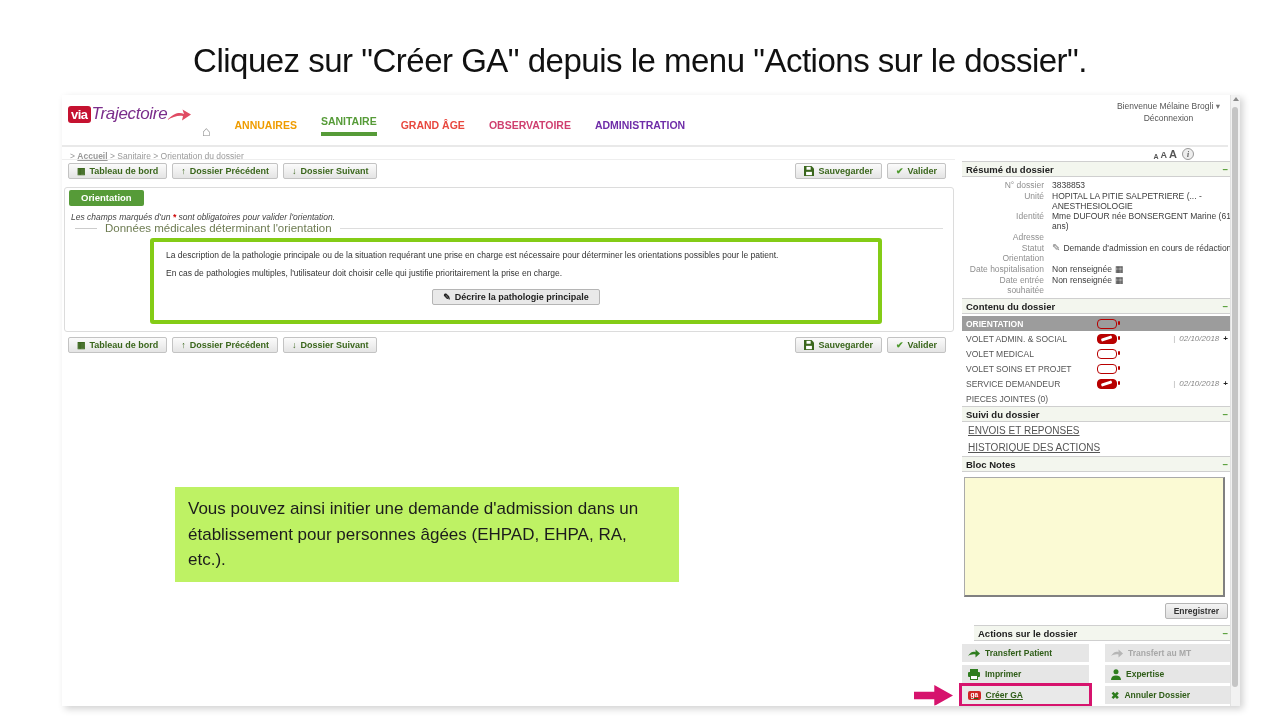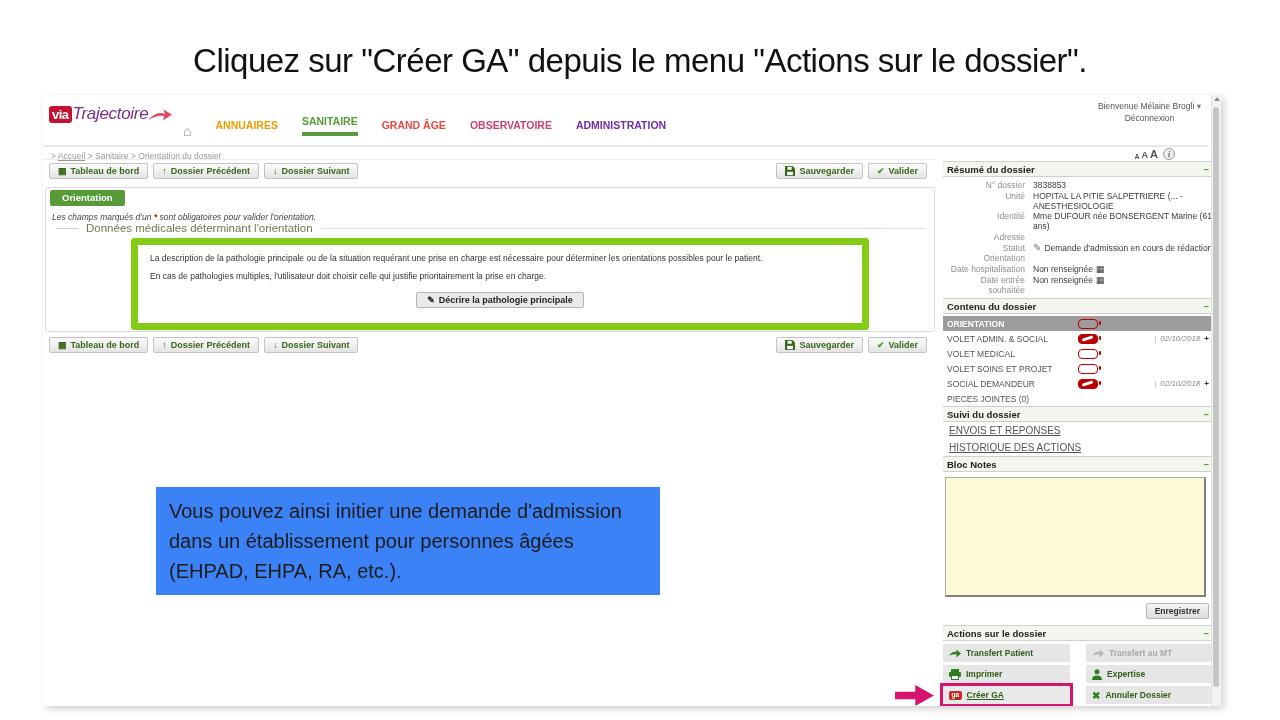--- a/index.html
+++ b/index.html
@@ -1,58 +1,58 @@
 <!DOCTYPE html>
 <html><head>
 <meta charset="utf-8">
 <style>
   html,body{margin:0;padding:0;background:#fff;}
   .slide{position:relative;width:1280px;height:720px;background:#fff;overflow:hidden;font-family:"Liberation Sans",sans-serif;}
   .slide-title{position:absolute;top:42px;left:0;width:100%;text-align:center;font-size:33px;color:#111;letter-spacing:-0.5px;}
   
-  .app{position:absolute;left:43px;top:95px;width:1178px;height:611px;background:#fff;box-shadow:3px 3px 7px rgba(0,0,0,.18);font-size:9px;color:#333;overflow:hidden;}
+  .app{position:absolute;left:62px;top:95px;width:1178px;height:611px;background:#fff;box-shadow:3px 3px 7px rgba(0,0,0,.18);font-size:9px;color:#333;overflow:hidden;}
   
   .logo{position:absolute;left:6px;top:9px;display:flex;align-items:center;}
   .logo-via{background:#c51230;color:#fff;font-weight:bold;font-size:13px;padding:1px 3px;border-radius:3px;letter-spacing:-0.5px;}
   .logo-traj{color:#7b2d8b;font-size:17px;font-style:italic;margin-left:1px;letter-spacing:-0.3px;}
   .nav{position:absolute;left:140px;top:20px;display:flex;gap:24px;align-items:flex-end;font-weight:bold;font-size:10.5px;}
   .nav-home{color:#8a8a8a;font-size:14px;font-weight:normal;line-height:10px;}
   .nav-item{padding-bottom:5px;cursor:pointer;}
   .nav-item.active{border-bottom:4px solid #569b38;}
   .welcome{position:absolute;right:20px;top:5px;text-align:center;font-size:8.5px;color:#555;line-height:1.45;}
   .welcome .caret{color:#777;}
   .header-sep{position:absolute;left:0;top:50px;width:1166px;height:2px;background:#e9e9e9;}
   .breadcrumb{position:absolute;left:8px;top:56px;font-size:8.5px;color:#999;}
-  .breadcrumb .bc-link{text-decoration:underline;cursor:pointer;}
+  .breadcrumb .bc-link{text-decoration:underline;cursor:pointer;font-weight:bold;}
   .font-controls{position:absolute;right:46px;top:53px;display:flex;align-items:flex-end;gap:2px;color:#555;font-weight:bold;}
   .fc-a1{font-size:7px;}.fc-a2{font-size:9px;}.fc-a3{font-size:11px;}
   .info-circle{width:10px;height:10px;border:1px solid #999;border-radius:50%;background:#eee;color:#555;font-size:7.5px;font-style:italic;font-family:"Liberation Serif",serif;display:inline-flex;align-items:center;justify-content:center;margin-left:3px;}
   .thin-rule{position:absolute;left:0;top:64px;width:893px;height:1px;background:#eee;}
   
   .toolbar{position:absolute;left:6px;width:878px;display:flex;justify-content:space-between;}
   .t1{top:68px;}.t2{top:242px;}
   .tb-group{display:flex;gap:5px;}
   .btn{display:inline-flex;align-items:center;gap:4px;background:linear-gradient(#fbfbfb,#e4e4e4);border:1px solid #c3c3c3;border-radius:2px;padding:2px 8px;font-weight:bold;color:#3a661c;font-size:9px;cursor:pointer;}
   .g-ic{color:#3a661c;font-weight:bold;}
   .check{color:#4e9a2e;}
   
   .panel{position:absolute;left:2px;top:92px;width:888px;height:143px;border:1px solid #dcdcdc;border-radius:3px;background:#fff;}
   .tab{position:absolute;left:4px;top:2px;background:#569b38;color:#fff;font-weight:bold;font-size:9.5px;padding:2px 12px 3px;border-radius:2px;}
   .req-note{position:absolute;left:6px;top:24px;font-style:italic;font-size:8.5px;color:#444;}
   .req-star{color:#c00;font-weight:bold;}
   .legend-row{position:absolute;left:10px;top:34px;right:10px;display:flex;align-items:center;gap:8px;}
   .legend-dash{width:22px;height:1px;background:#ccc;}
   .legend-text{font-size:11.5px;color:#6e7c52;white-space:nowrap;}
   .legend-line{flex:1;height:1px;background:#ddd;}
-  .inner-box{position:absolute;left:85px;top:50px;width:700px;height:62px;border:7px solid #84cc16;border-radius:3px;padding:8px 12px;}
+  .inner-box{position:absolute;left:85px;top:50px;width:700px;height:62px;border:4px solid #84cc16;border-radius:3px;padding:8px 12px;}
   .inner-box p{margin:0 0 7px 0;font-size:8.5px;color:#333;line-height:1.35;}
   .describe-wrap{text-align:center;margin-top:9px;}
   .describe-btn{display:inline-flex;align-items:center;gap:4px;background:#e9e9e9;border:1px solid #b5b5b5;border-radius:2px;padding:2px 10px;font-weight:bold;font-size:9px;color:#222;cursor:pointer;}
   
-  .callout{position:absolute;left:113px;top:392px;width:478px;background:#3b82f6;padding:9px 13px;font-size:20px;line-height:1.5;color:#1c1c1c;}
+  .callout{position:absolute;left:113px;top:392px;width:478px;background:#bef264;padding:9px 13px;font-size:17px;line-height:1.5;color:#1c1c1c;}
   
   .sidebar{position:absolute;left:900px;top:66px;width:270px;}
   .s-head{height:14px;display:flex;justify-content:space-between;align-items:center;background:#f3f6ee;border-top:1px solid #cfcfcf;border-bottom:1px solid #cfcfcf;font-weight:bold;font-size:9.5px;color:#222;padding:0 4px;}
   .minus{color:#4e9a2e;font-weight:bold;cursor:pointer;}
   .sum-rows{padding:3px 0 2px 0;}
   .sum-row{display:flex;gap:8px;margin:1px 0;}
   .sum-label{width:82px;text-align:right;color:#8f8f8f;font-size:8.5px;flex-shrink:0;line-height:1.15;}
   .sum-value{font-size:8.5px;color:#3c3c3c;line-height:1.15;display:flex;align-items:flex-start;gap:3px;min-height:9px;}
   .stat-ic{color:#777;font-size:10px;line-height:8px;}
   .cal-ic{color:#333;font-size:9px;line-height:8px;}
@@ -63,21 +63,21 @@
   .volet-badge::after{content:"";position:absolute;right:-4px;top:1.5px;width:2.5px;height:4px;background:#b80000;border-radius:1px;}
   .volet-badge.filled{background:#b80000;}
   .volet-badge.filled::before{content:"";position:absolute;left:2.5px;top:2.5px;width:11px;height:2.5px;background:#fff;transform:rotate(-18deg);border-radius:1px;}
   .c-date{position:absolute;right:4px;display:flex;gap:4px;align-items:center;color:#888;font-size:8px;}
   .c-bar{color:#b0b0b0;}
   .c-dateval{font-style:italic;}
   .c-plus{color:#222;font-weight:bold;font-style:normal;cursor:pointer;}
   .track-item{height:17px;display:flex;align-items:center;padding-left:6px;font-size:10px;color:#555;cursor:pointer;text-decoration:underline;}
   .notes-area{display:block;margin:5px 2px 0 2px;width:254px;height:113px;background:#fbfad4;border:1px solid #aaa;border-right:2px solid #808080;border-bottom:2px solid #808080;resize:none;font-family:"Liberation Sans",sans-serif;}
   .enregistrer{display:block;margin:6px 4px 6px auto;background:linear-gradient(#f4f4f4,#dedede);border:1px solid #b5b5b5;border-radius:2px;padding:2px 8px;font-weight:bold;font-size:8.5px;color:#333;cursor:pointer;}
-  .actions-head{margin-top:2px;}
+  .actions-head{margin-top:2px;margin-left:12px;}
   .actions-grid{margin-top:3px;display:grid;grid-template-columns:1fr 1fr;gap:3px 16px;}
   .a-btn{height:18px;background:#e6e6e6;display:flex;align-items:center;gap:5px;padding:0 6px;font-weight:bold;color:#2f5d18;font-size:8.5px;cursor:pointer;}
   .a-btn.disabled{color:#a8a8a8;cursor:default;}
   .a-btn.disabled svg path, .a-btn.disabled svg rect, .a-btn.disabled svg circle{fill:#b5b5b5;}
   .a-btn.highlight{border:3px solid #d6136d;margin:-3px;position:relative;background:#e9e9e9;text-decoration:underline;}
   .ga-badge{background:#cf2626;color:#fff;font-size:6.5px;font-weight:bold;padding:1.5px 2.5px;border-radius:2px;line-height:1;}
   .x-ic{color:#2e7d1e;font-weight:bold;font-size:10px;}
   .point-arrow{position:absolute;left:-48px;top:50%;transform:translateY(-50%);width:39px;height:21px;background:#d6136d;clip-path:polygon(0 32%,52% 32%,52% 0,100% 50%,52% 100%,52% 68%,0 68%);}
   
   .scrollbar{position:absolute;right:0;top:0;width:9px;height:611px;background:#f2f2f2;border-left:1px solid #e2e2e2;}
@@ -288,21 +288,21 @@
           </div>
         <div class="c-item">
             <span>VOLET MEDICAL</span>
             <span class="volet-badge"></span>
           </div>
         <div class="c-item">
             <span>VOLET SOINS ET PROJET</span>
             <span class="volet-badge"></span>
           </div>
         <div class="c-item">
-            <span>SOCIAL DEMANDEUR</span>
+            <span>SERVICE DEMANDEUR</span>
             <span class="volet-badge filled"></span>
             <span class="c-date">
               <span class="c-bar">|</span>
               <span class="c-dateval">02/10/2018</span>
               <span class="c-plus">+</span>
             </span>
           </div>
         <div class="c-item">
             <span>PIECES JOINTES (0)</span>
           </div>

